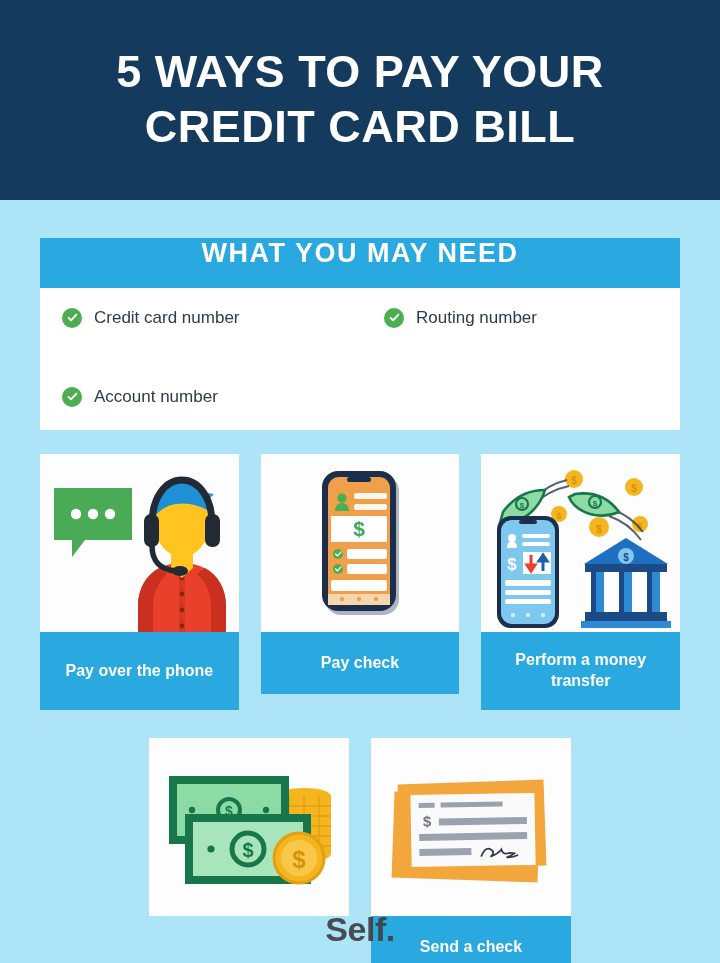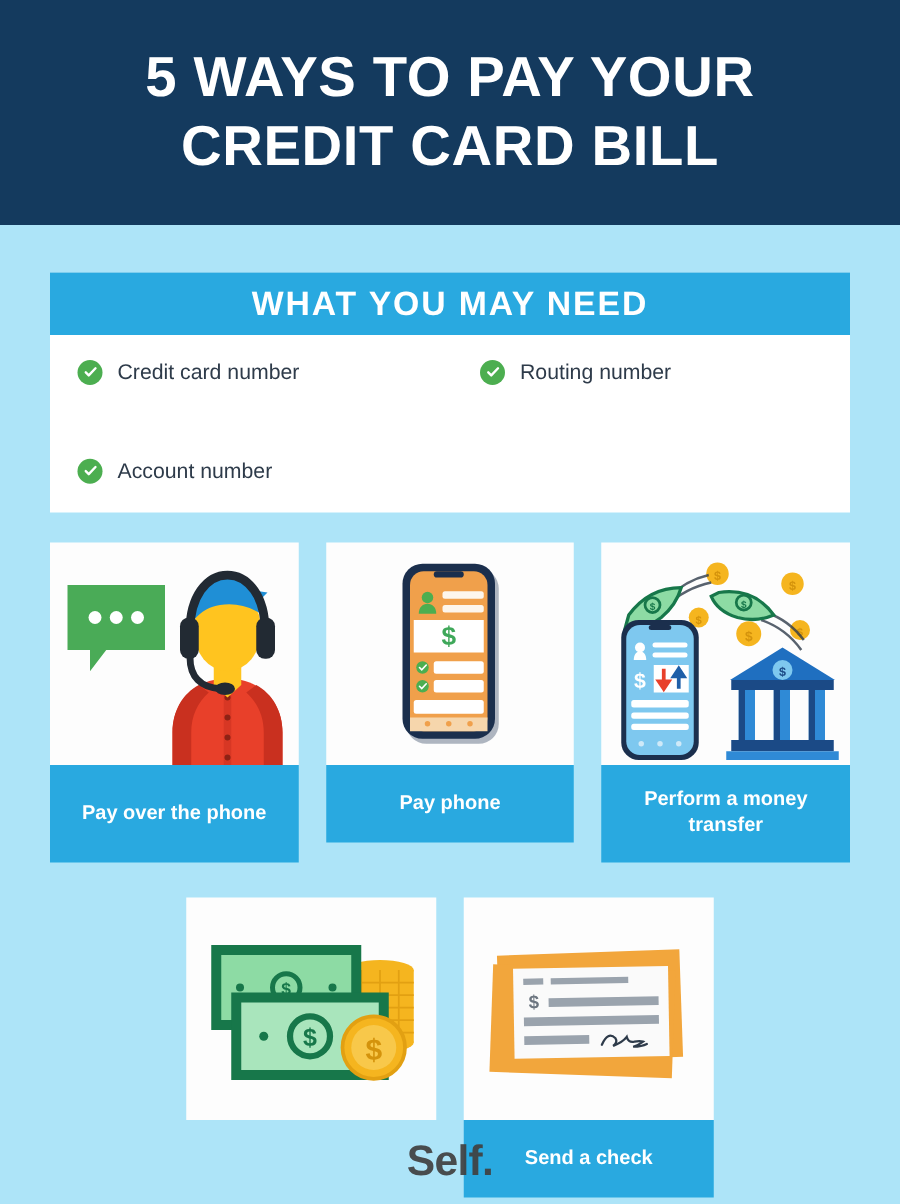--- a/index.html
+++ b/index.html
@@ -11,21 +11,21 @@
     width: 720px;
     height: 963px;
     background: #ade4f8;
     font-family: "Liberation Sans", sans-serif;
     overflow: hidden;
     position: relative;
   }
 
   
   .header {
-    height: 180px;
+    height: 200px;
     background: #143a5e;
     display: flex;
     align-items: center;
     justify-content: center;
     box-sizing: border-box;
     padding: 0 40px;
   }
   .header-title {
     color: #ffffff;
     font-size: 45px;
@@ -39,21 +39,21 @@
 
   
   .needs {
     margin: 38px 40px 0 40px;
     background: #ffffff;
   }
   .needs-head {
     background: #29a9e0;
     height: 50px;
     display: flex;
-    align-items: center;
+    align-items: flex-start;
     justify-content: center;
   }
   .needs-head-text {
     color: #ffffff;
     font-size: 27px;
     font-weight: bold;
     letter-spacing: 1.5px;
     text-transform: uppercase;
   }
   .needs-body {
@@ -251,21 +251,21 @@
         <rect x="86" y="110" width="40" height="10" rx="2" fill="#ffffff"></rect>
 
         <rect x="70" y="126" width="56" height="11" rx="2" fill="#ffffff"></rect>
 
         <rect x="67" y="140" width="62" height="11" fill="#f6d6ac"></rect>
         <circle cx="81" cy="145" r="2.2" fill="#f0a04b"></circle>
         <circle cx="98" cy="145" r="2.2" fill="#f0a04b"></circle>
         <circle cx="115" cy="145" r="2.2" fill="#f0a04b"></circle>
       </svg>
     </div>
-    <div class="card-label">Pay phone</div>
+    <div class="card-label">Pay check</div>
   </div>
 
   <div class="card">
     <div class="card-art">
       <svg width="200" height="178" viewBox="0 0 200 178">
 
         <circle cx="93" cy="25" r="9" fill="#f5b51f"></circle>
           <text x="93" y="30" font-family="Liberation Sans, sans-serif" font-size="10" font-weight="bold" fill="#d4930c" text-anchor="middle">$</text>
         <circle cx="153" cy="33" r="9" fill="#f5b51f"></circle>
           <text x="153" y="38" font-family="Liberation Sans, sans-serif" font-size="10" font-weight="bold" fill="#d4930c" text-anchor="middle">$</text>

